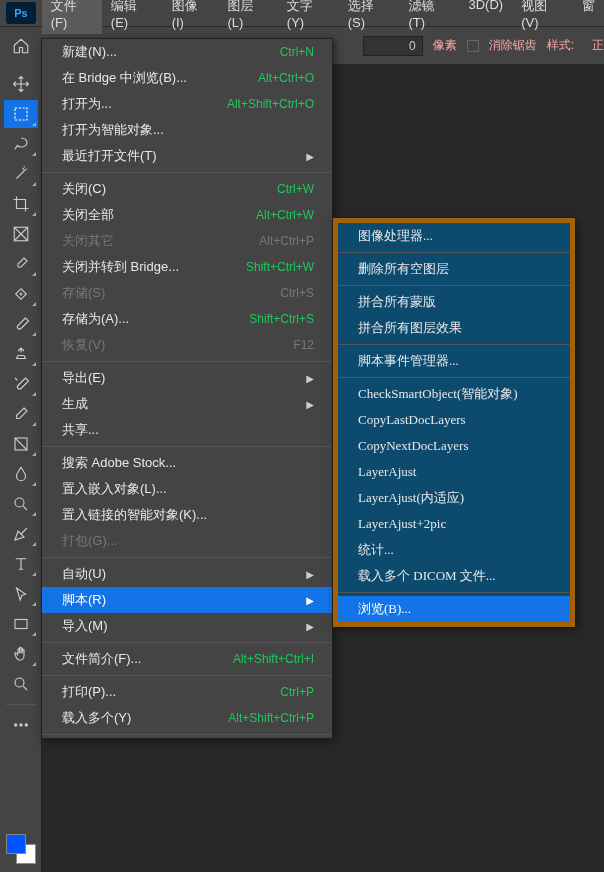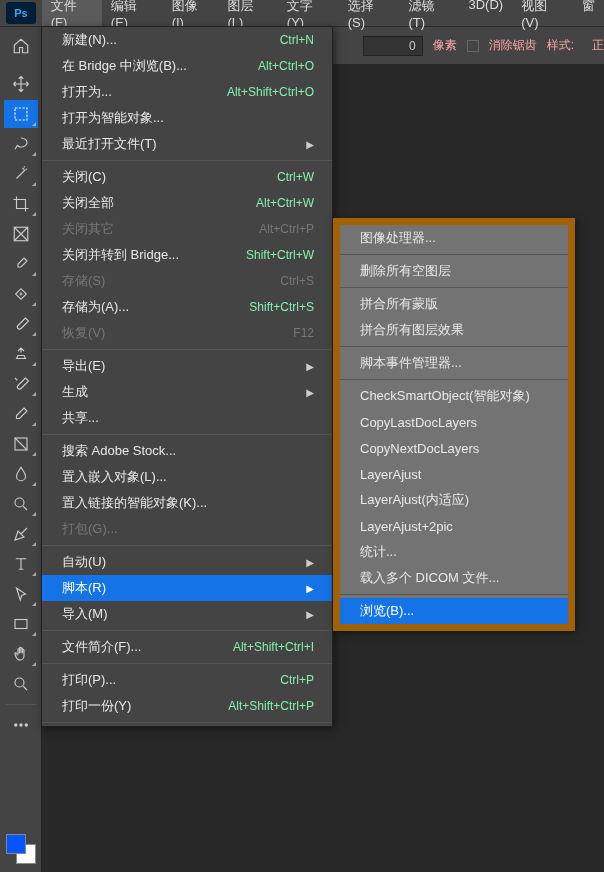--- a/index.html
+++ b/index.html
@@ -22,31 +22,31 @@
 .tool.active { background: #1473e6; color: #fff; }
 .tool .tri { position: absolute; right: 2px; bottom: 2px; width: 0; height: 0; border-left: 4px solid transparent; border-bottom: 4px solid #aaa; }
 .tool svg { stroke: #ccc; fill: none; stroke-width: 1.5; }
 .tool.active svg { stroke: #fff; }
 .color-swatches { margin-top: auto; margin-bottom: 8px; position: relative; width: 30px; height: 30px; }
 .color-fg { width: 20px; height: 20px; background: #0055ff; border: 1px solid #888; position: absolute; top: 0; left: 0; z-index: 2; }
 .color-bg { width: 20px; height: 20px; background: #fff; border: 1px solid #888; position: absolute; bottom: 0; right: 0; }
 
 .canvas { flex: 1; background: #282828; position: relative; }
 
-.dropdown { position: absolute; top: 26px; left: 41px; width: 292px; background: #444; border: 1px solid #222; box-shadow: 2px 2px 8px rgba(0,0,0,0.5); }
+.dropdown { position: absolute; top: 38px; left: 41px; width: 292px; background: #444; border: 1px solid #222; box-shadow: 2px 2px 8px rgba(0,0,0,0.5); }
 .menu-item { display: flex; align-items: center; justify-content: space-between; padding: 4px 18px 4px 20px; color: #e8e8e8; height: 26px; }
 .menu-item.disabled { color: #777; }
 .menu-item.highlighted { background: #1473e6; color: #fff; }
-.menu-item .shortcut { color: #86efac; font-size: 12px; }
+.menu-item .shortcut { color: #22c55e; font-size: 12px; }
 .menu-item.disabled .shortcut { color: #777; }
 .menu-item .arrow { font-size: 10px; color: #ccc; }
 .menu-item.highlighted .arrow { color: #fff; }
 .menu-sep { height: 1px; background: #555; margin: 3px 0; }
 
-.submenu { position: absolute; top: 218px; left: 333px; width: 242px; background: #737373; border: 7px solid #a16207; box-shadow: 2px 2px 8px rgba(0,0,0,0.5); }
+.submenu { position: absolute; top: 218px; left: 333px; width: 242px; background: #0c4a6e; border: 5px solid #a16207; box-shadow: 2px 2px 8px rgba(0,0,0,0.5); font-family: Liberation Serif, serif; }
 
 .checkbox { width: 12px; height: 12px; border: 1px solid #666; display: inline-block; }
 </style>
 </head>
 <body>
 
 <div class="menubar">
   <div class="app-icon">Ps</div>
   <div id="menubar-items" style="display: flex;">
       <div class="menubar-item active">文件(F)</div>
@@ -314,21 +314,21 @@
     <div class="menu-item">
       <span>文件简介(F)...</span>
       <span class="shortcut">Alt+Shift+Ctrl+I</span>
     </div>
     <div class="menu-sep"></div>
     <div class="menu-item">
       <span>打印(P)...</span>
       <span class="shortcut">Ctrl+P</span>
     </div>
     <div class="menu-item">
-      <span>打印一份(Y)</span>
+      <span>载入多个(Y)</span>
       <span class="shortcut">Alt+Shift+Ctrl+P</span>
     </div>
     <div class="menu-sep"></div>
   </div>
 <div class="submenu" id="script-submenu">
     <div class="menu-item">
       <span>图像处理器...</span>
     </div>
     <div class="menu-sep"></div>
     <div class="menu-item">

